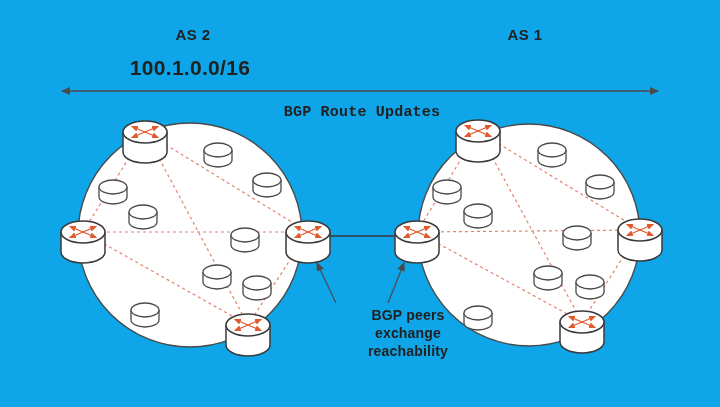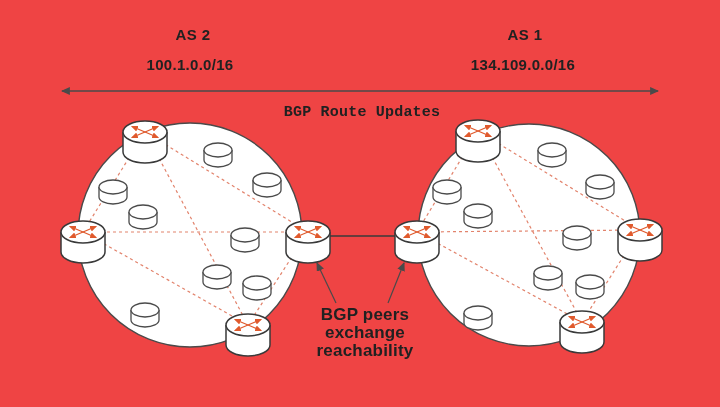--- a/index.html
+++ b/index.html
@@ -1,36 +1,36 @@
 <!DOCTYPE html>
 <html><head>
 <meta charset="utf-8">
 <style>
   html, body { margin: 0; padding: 0; background: #ffffff; }
   #stage {
     position: relative;
     width: 720px;
     height: 407px;
-    background: #ef4444;
+    background: #0ea5e9;
     font-family: "Liberation Sans", sans-serif;
     overflow: hidden;
   }
   #diagram-svg { position: absolute; left: 0; top: 0; }
   .txt {
     position: absolute;
     transform: translateX(-50%);
     white-space: nowrap;
     color: #212121;
     font-weight: 700;
     text-align: center;
   }
   .as-name   { font-size: 15px; letter-spacing: 0.4px; }
-  .as-prefix { font-size: 15px; letter-spacing: 0.3px; }
+  .as-prefix { font-size: 21px; letter-spacing: 0.3px; }
   .arrow-label { font-size: 15px; letter-spacing: 0.2px; font-family: Liberation Mono, monospace; }
-  .annotation  { font-size: 17px; line-height: 18px; letter-spacing: 0.2px; }
+  .annotation  { font-size: 14px; line-height: 18px; letter-spacing: 0.2px; margin-left: 43px; }
 </style>
 </head>
 <body>
 
 <div id="stage">
 
   <svg id="diagram-svg" width="720" height="407" viewBox="0 0 720 407">
     <defs>
       <marker id="ah-gray" viewBox="0 0 8 7" refX="7" refY="3.5" markerWidth="9" markerHeight="8" markerUnits="userSpaceOnUse" orient="auto-start-reverse">
         <path d="M0,0 L8,3.5 L0,7 Z" fill="#4a4a4a"></path>
@@ -191,21 +191,20 @@
       </g>
     <g id="layer-annot">
         <line x1="336" y1="303" x2="317" y2="263" stroke="#4a4a4a" stroke-width="1.2" marker-end="url(#ah-gray)"></line>
         <line x1="388" y1="303" x2="404" y2="263" stroke="#4a4a4a" stroke-width="1.2" marker-end="url(#ah-gray)"></line>
       </g>
   </svg>
 
   <div class="txt as-name" style="left:193px; top:26px;">AS 2</div>
   <div class="txt as-prefix" style="left:190px; top:56px;">100.1.0.0/16</div>
   <div class="txt as-name" style="left:525px; top:26px;text-align:right;">AS 1</div>
-  <div class="txt as-prefix" style="left:523px; top:56px;">134.109.0.0/16</div>
   <div class="txt arrow-label" style="left:362px; top:104px;">BGP Route Updates</div>
 
   <div class="txt annotation" style="left:365px; top:306px;">
     <div>BGP peers</div>
     <div>exchange</div>
     <div>reachability</div>
   </div>
 
 </div>
 

